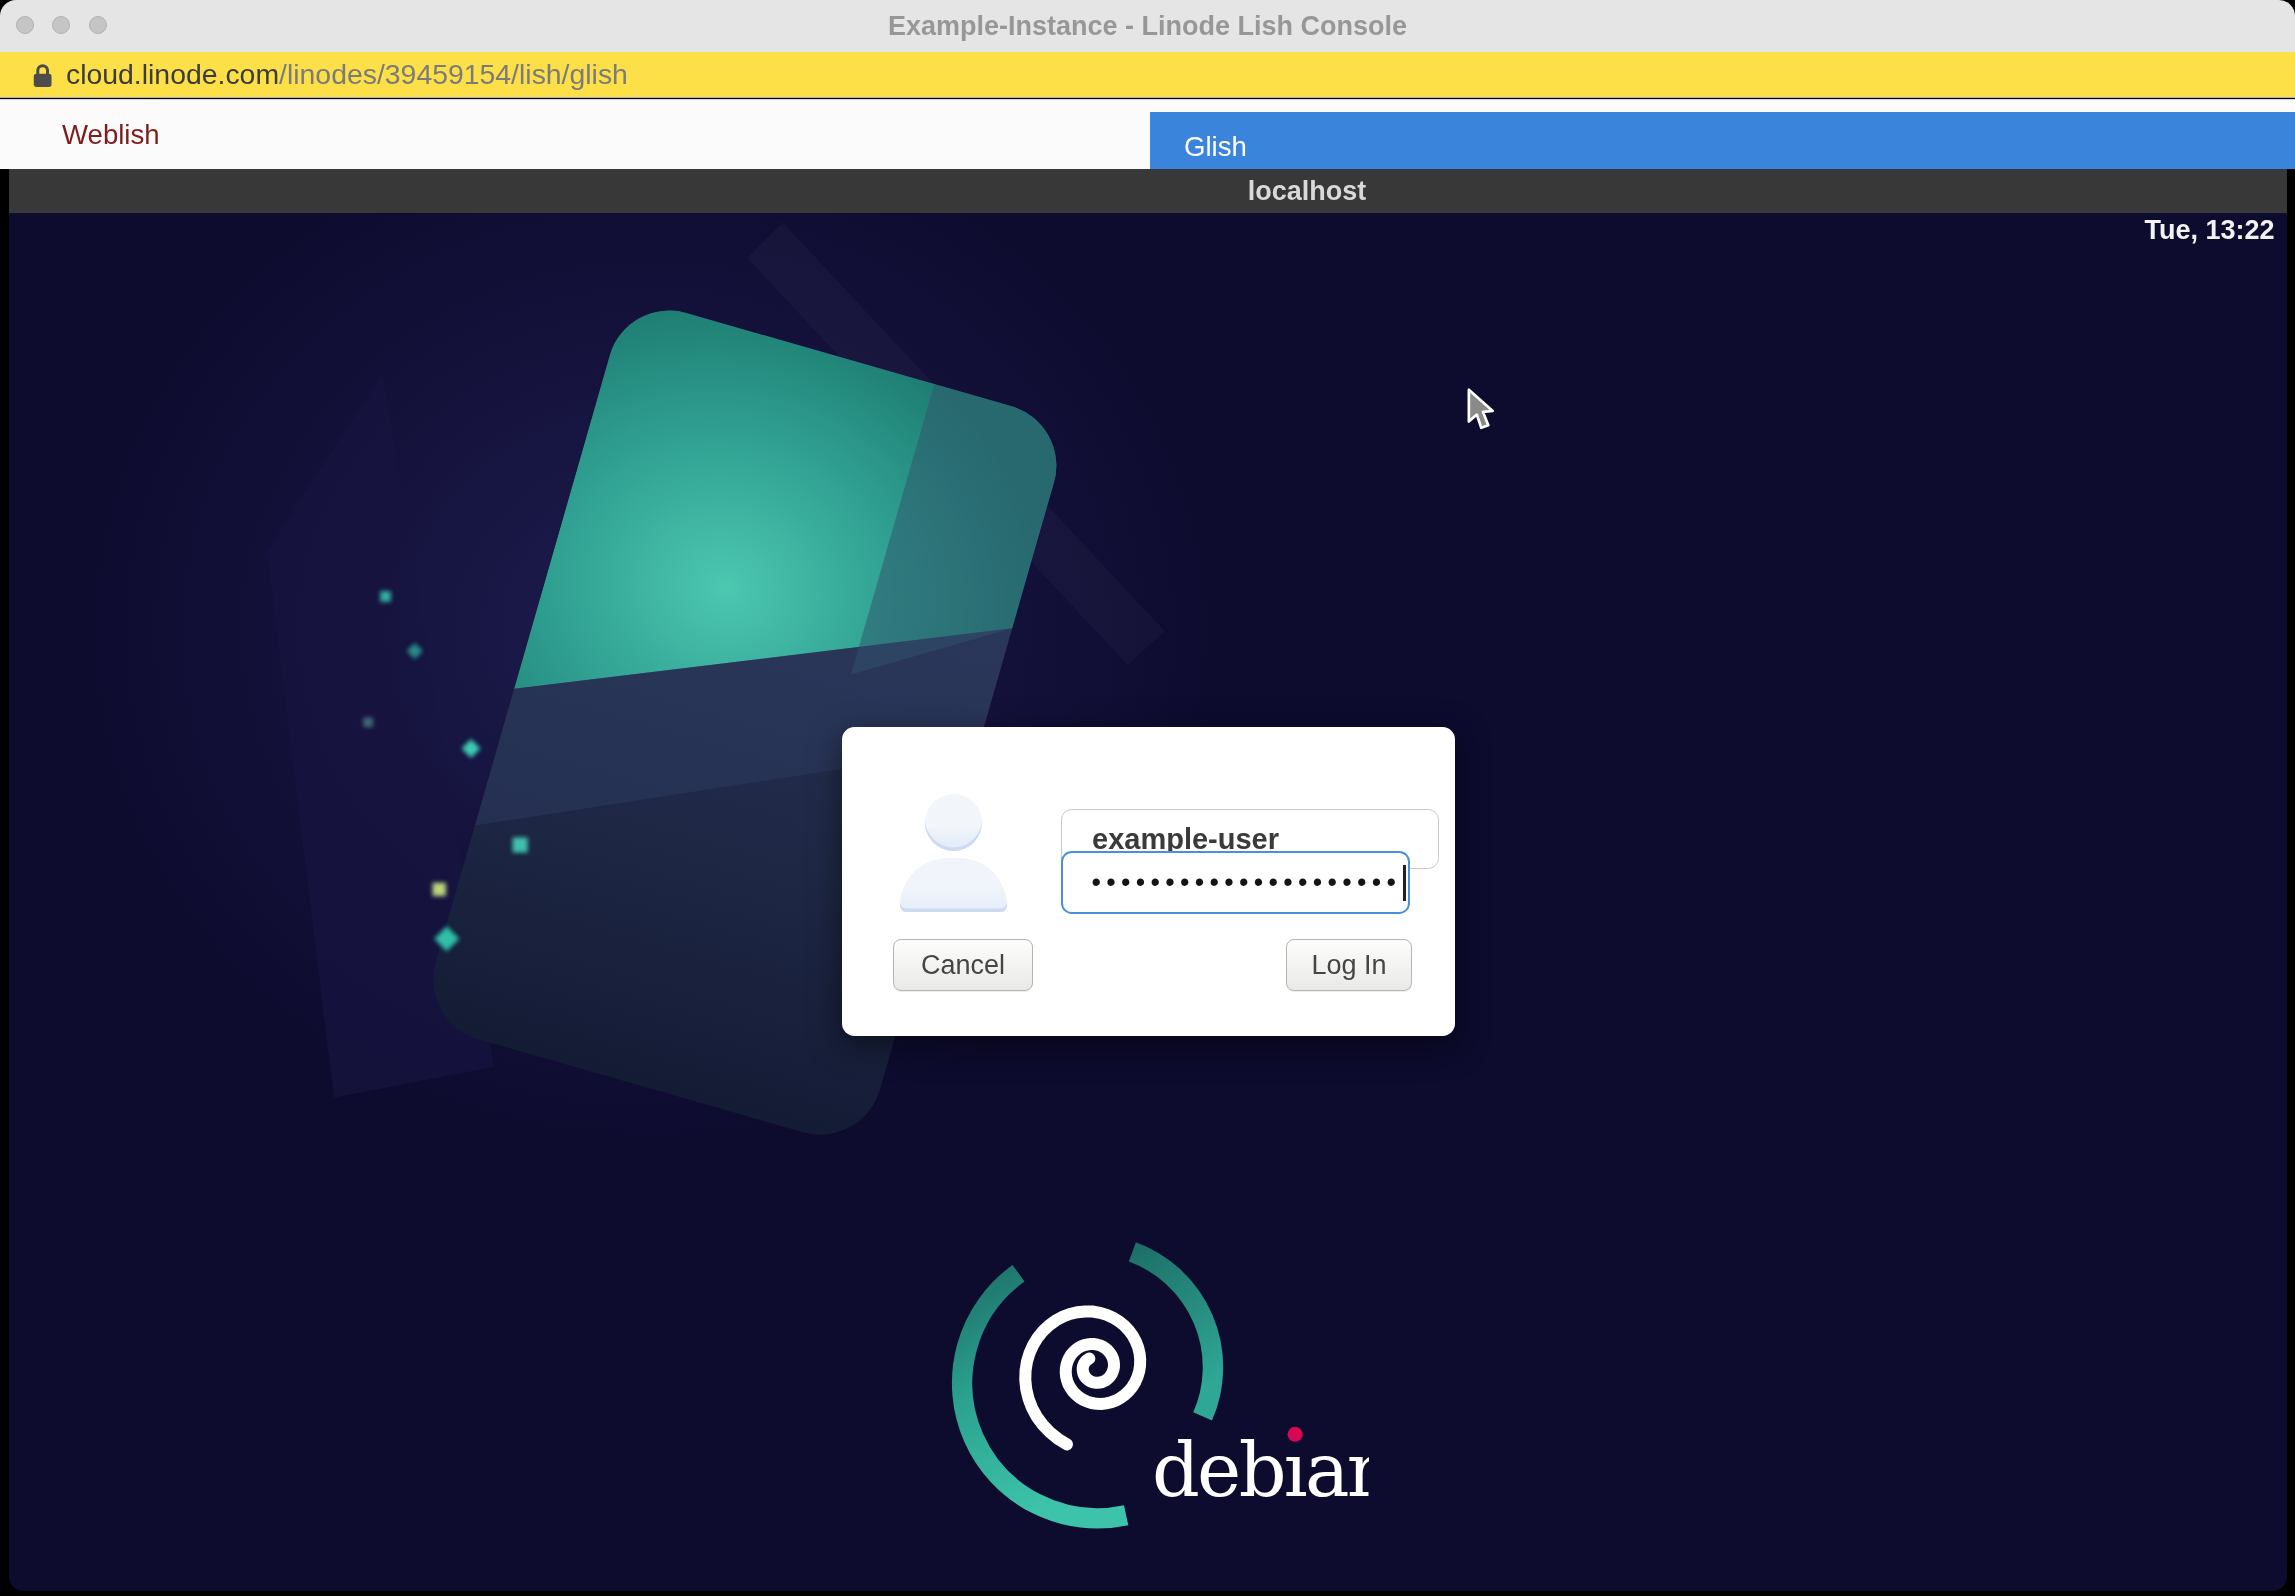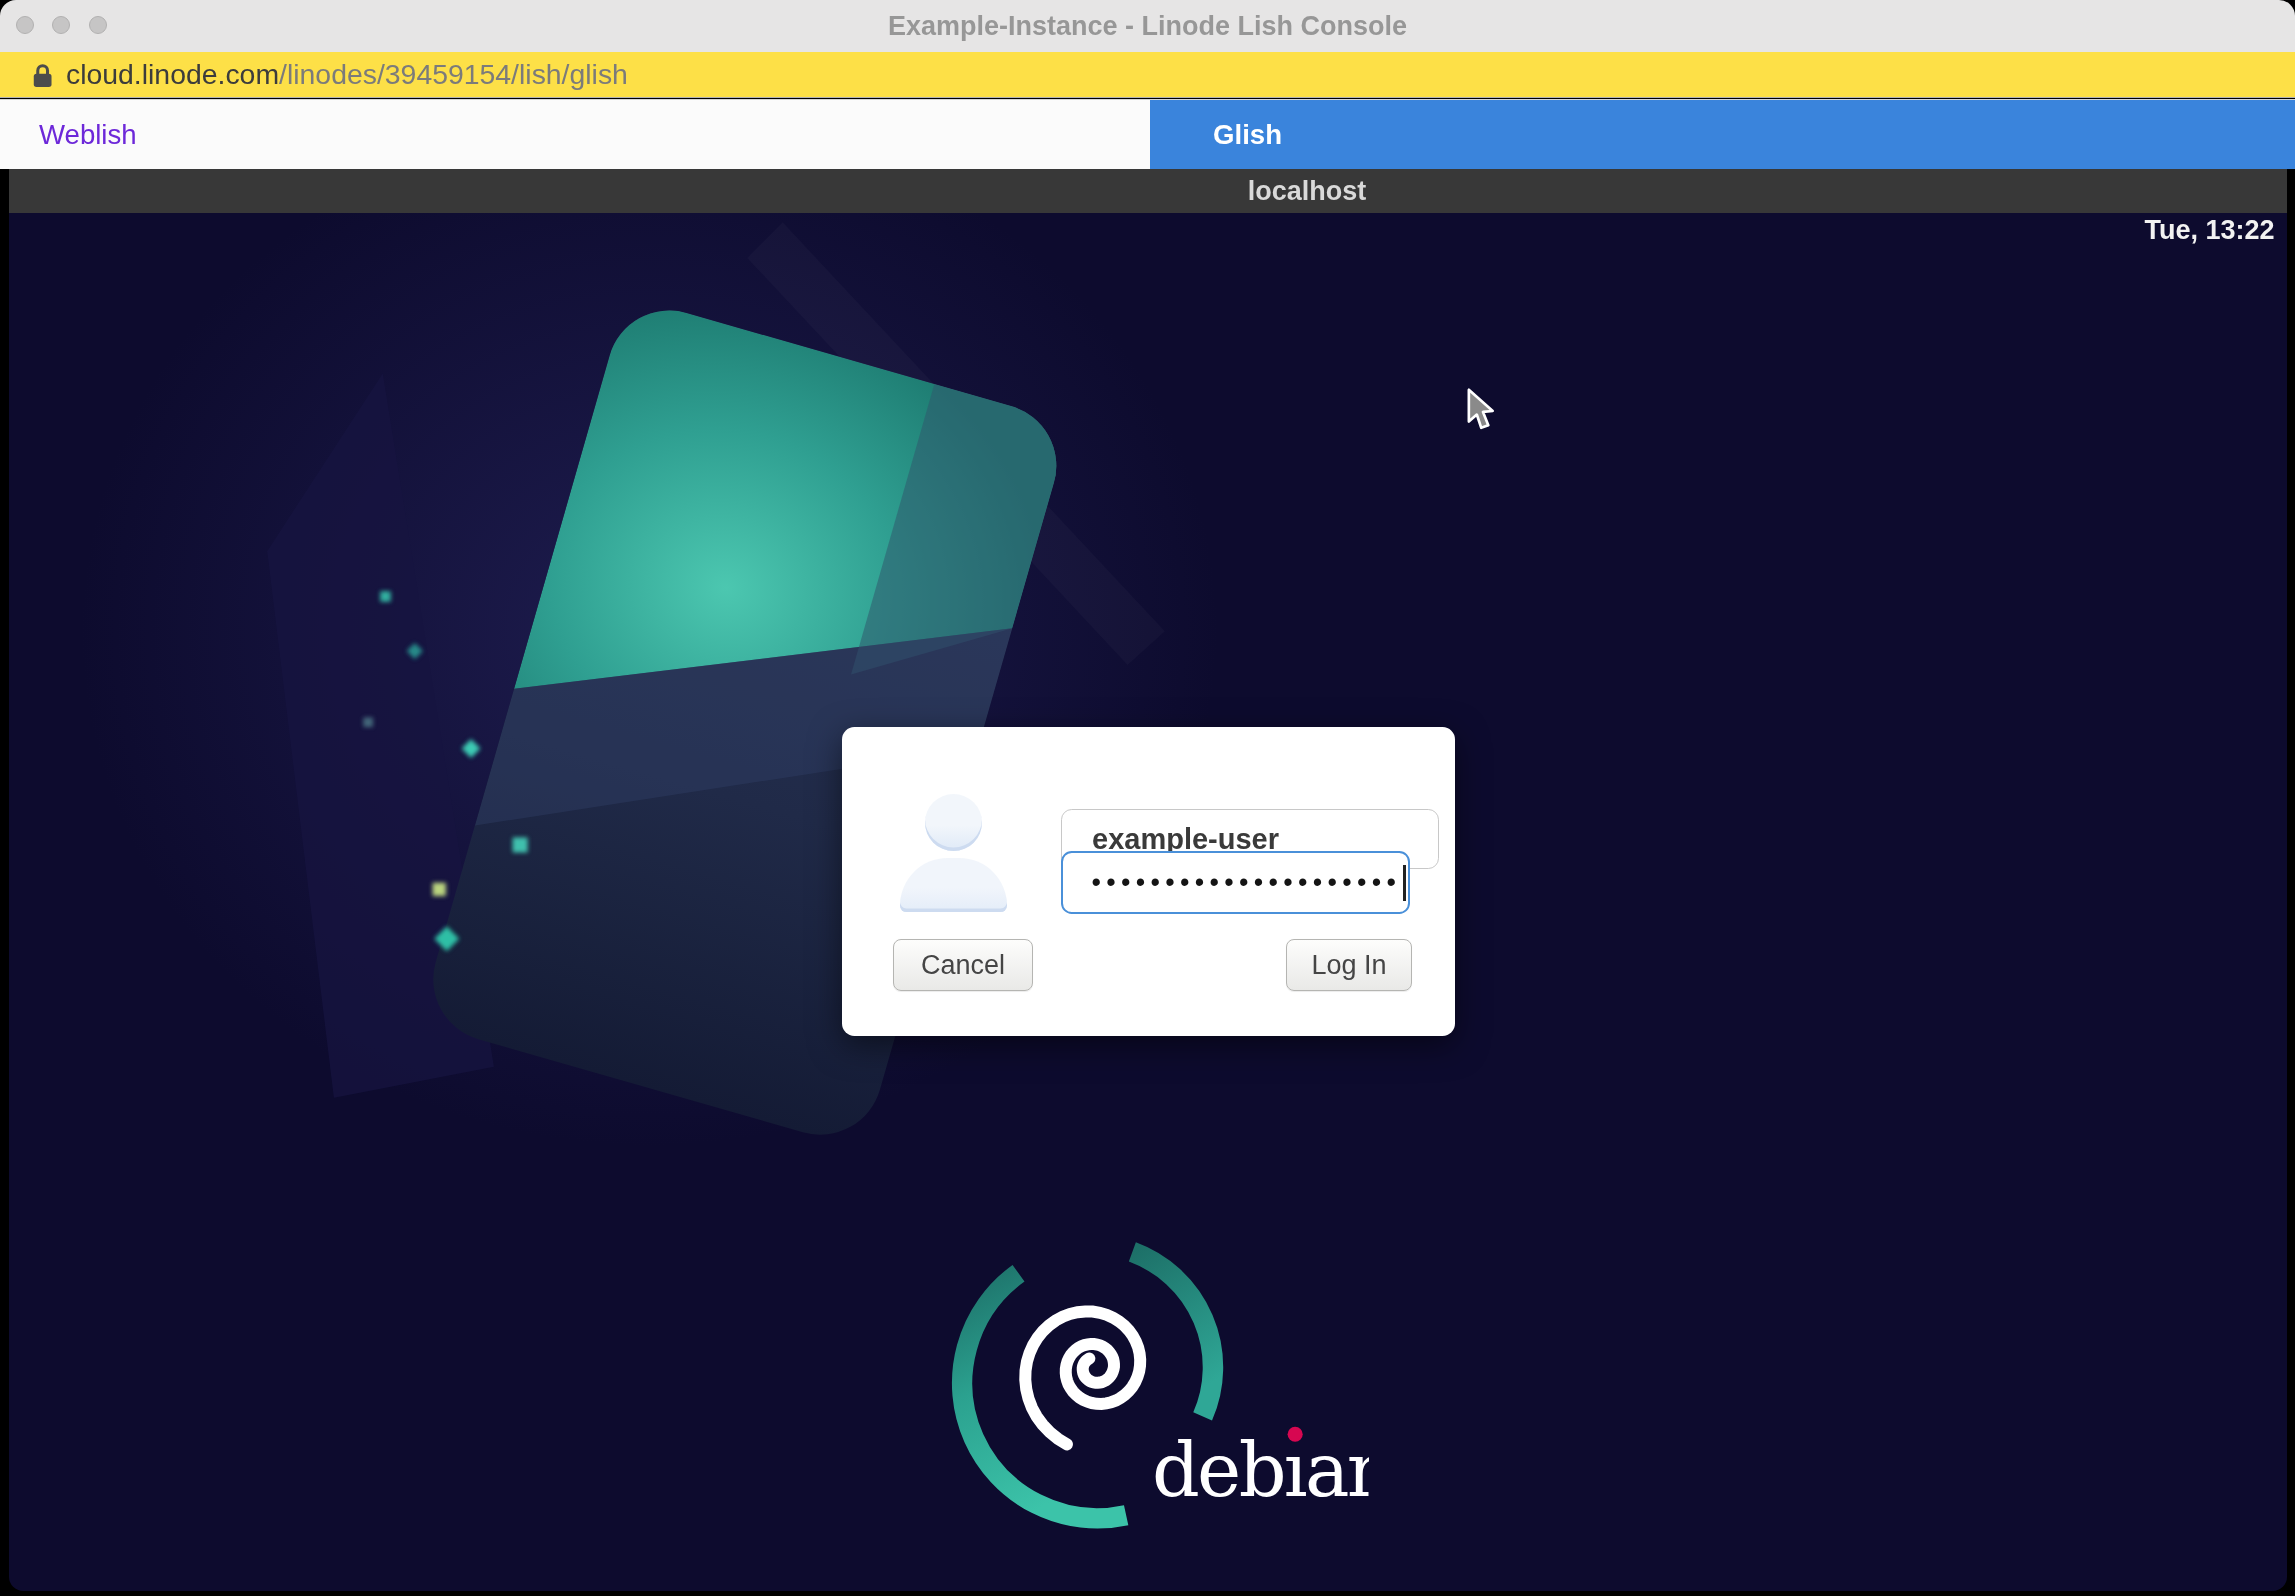--- a/index.html
+++ b/index.html
@@ -17,24 +17,24 @@
 
   .urlbar{position:absolute;left:0;top:52px;width:2295px;height:45px;background:#fde047;
           border-bottom:0.9px solid #b3b3b3;}
   .lock{position:absolute;left:32px;top:10.7px;}
   .url-text{position:absolute;left:66px;top:0;height:44px;line-height:44px;font-size:28.4px;color:#3c3c3c;}
   .url-text .sec{color:#7b7b7b;}
 
   
   .tabbar{position:absolute;left:0;top:99px;width:2295px;height:70px;background:#fbfbfb;
           border-top:0.9px solid #d6d6d6;display:flex;}
-  .tab-weblish{width:1150px;height:70px;line-height:70px;padding-left:39px;box-sizing:border-box;
-               color:#6d28d9;font-size:27.6px;background:#fbfbfb;}
-  .tab-glish{flex:1;height:70px;line-height:70px;padding-left:63px;box-sizing:border-box;
-             color:#fff;font-size:27.6px;font-weight:bold;}
+  .tab-weblish{width:1150px;height:70px;line-height:70px;padding-left:62px;box-sizing:border-box;
+               color:#7f1d1d;font-size:27.6px;background:#fbfbfb;}
+  .tab-glish{flex:1;height:70px;line-height:70px;padding-left:34px;box-sizing:border-box;
+             color:#fff;font-size:27.6px;font-weight:normal;margin-top:12px;}
 
   
   .console{position:absolute;left:0;top:169px;width:2295px;height:1428px;background:#000;padding-left:16px;}
   .screen{position:absolute;left:9px;top:0;width:2278px;height:1422px;background:#0d0b2e;
           border-radius:0 0 14.2px 14.2px;overflow:hidden;}
 
   
   .gdm-bar{position:absolute;left:0;top:0;width:2278px;height:44px;background:#383838;z-index:5;}
   .gdm-host{position:absolute;left:1298px;top:0;height:44px;line-height:44px;transform:translateX(-50%);
             color:#d9d9d9;font-size:27px;font-weight:600;}

